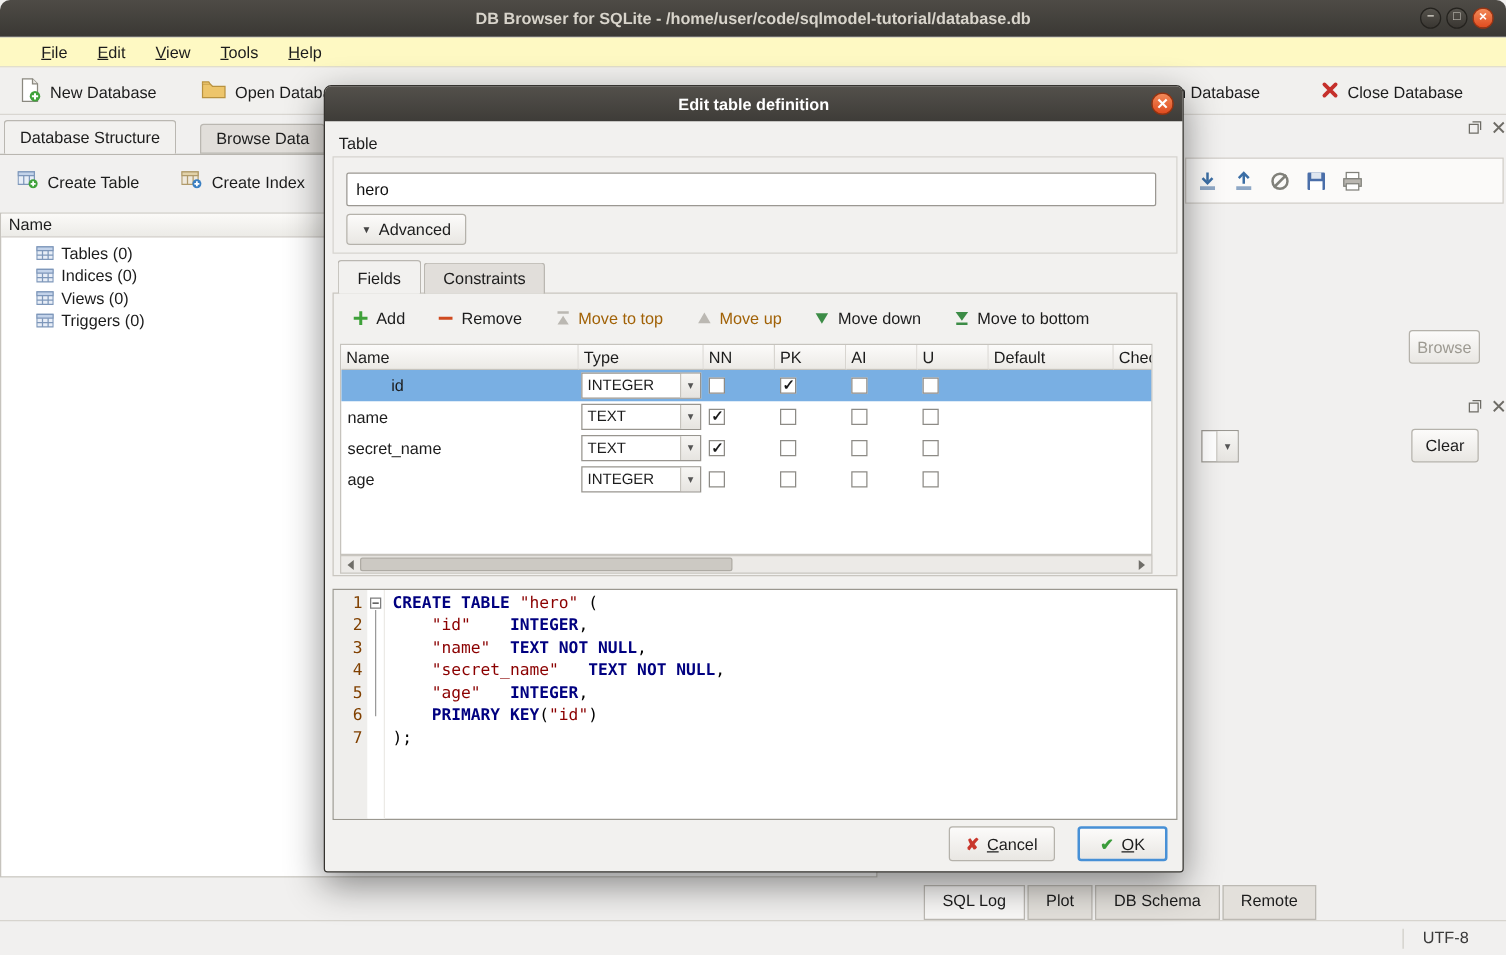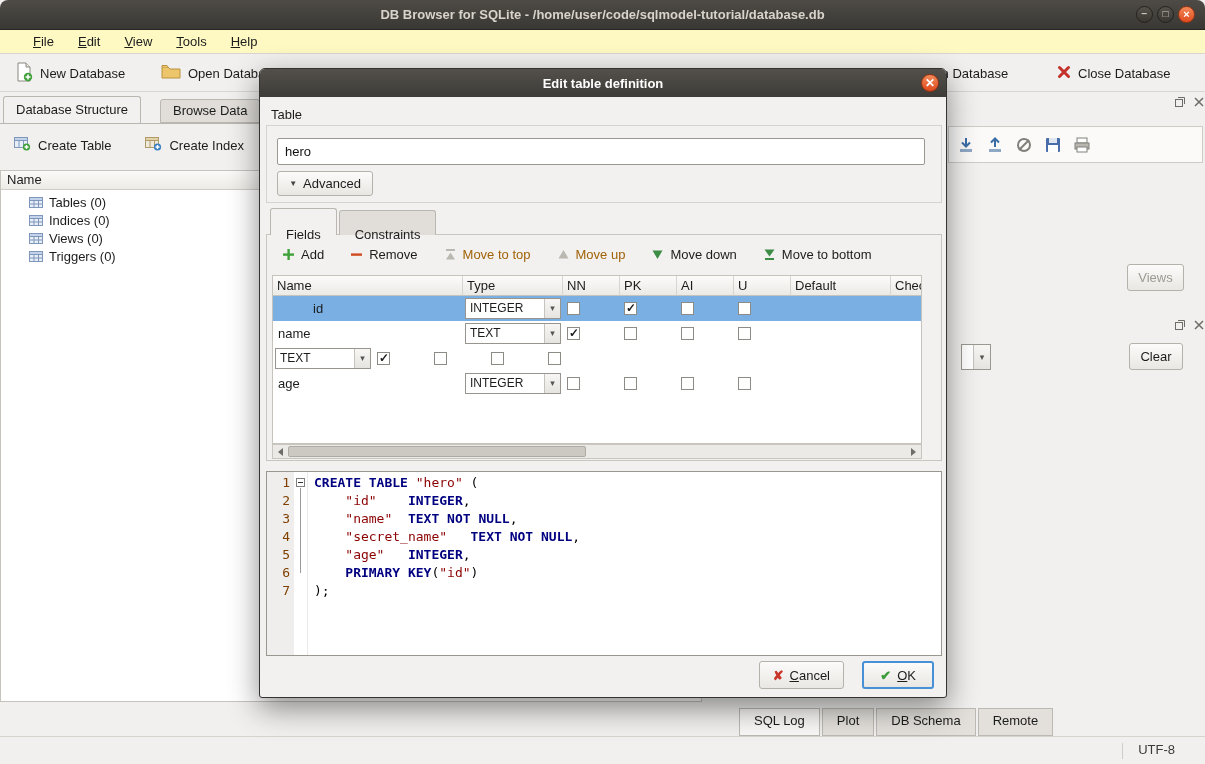--- a/index.html
+++ b/index.html
@@ -77,21 +77,21 @@
     background:linear-gradient(#f28a59,#df4a1e);border:1px solid #96320f;color:#fff;
     font-size:12px;line-height:16px;text-align:center;font-weight:bold;}
   .dlg-label{position:absolute;left:11px;top:38px;}
   .frame1{position:absolute;left:6px;top:56px;width:676px;height:78px;border:1px solid #d6d4cf;}
   .tname{position:absolute;left:17px;top:69px;width:648px;height:27px;border:1px solid #9b9892;
     border-radius:2px;background:#fff;padding:0 7px;font-family:"Liberation Sans",sans-serif;
     font-size:13px;font-weight:normal;color:#111;}
   .advbtn{position:absolute;left:17px;top:102px;width:96px;height:25px;}
   .advbtn .tri{font-size:8px;color:#444;}
   .dialog-tabbar{position:absolute;left:10px;top:139px;display:flex;gap:2px;z-index:2;}
-  .dtab{padding:12px 15px;border:1px solid #bab7b1;border-bottom:none;background:#e1deda;
+  .dtab{padding:0 15px;border:1px solid #bab7b1;border-bottom:none;background:#e1deda;
     border-radius:3px 3px 0 0;margin-top:2px;height:25px;line-height:24px;}
   .dtab.active{margin-top:0;height:27px;line-height:27px;background:#f2f1ef;}
   .frame2{position:absolute;left:6px;top:165px;width:676px;height:227px;border:1px solid #c9c6c0;
     background:#f2f1ef;z-index:1;}
   .fields-toolbar{position:absolute;left:14px;top:175px;display:flex;gap:10px;z-index:2;}
   .tbtn{display:flex;align-items:center;gap:6px;padding:3px 8px;border-radius:3px;}
   .tbtn.disabled{color:#a16207;}
   .tb-ic{display:inline-flex;width:13px;height:13px;}
   
   .grid{position:absolute;left:12px;top:206px;width:650px;height:169px;background:#fff;
@@ -321,21 +321,21 @@
   <div class="edbtn">
       <svg width="18" height="18">
         <rect x="4" y="2" width="10" height="5" fill="#fff" stroke="#80807a"></rect>
         <rect x="2" y="7" width="14" height="6" fill="#b9b6b0" stroke="#80807a"></rect>
         <rect x="4" y="11" width="10" height="5" fill="#fff" stroke="#80807a"></rect>
       </svg>
     </div>
 </div>
 
 <div id="apply-btn" class="pushbtn disabled">
-  <span>Views</span>
+  <span>Browse</span>
 </div>
 
 <div class="dockbtns" style="left:1173px;top:318px;">
   <div class="dockbtn">
       <svg width="12" height="12">
         <rect x="1.5" y="3.5" width="7" height="7" fill="none" stroke="#6e6c66"></rect>
         <path d="M4 1.5h6.5V8" fill="none" stroke="#6e6c66"></path>
       </svg>
     </div>
   <div class="dockbtn">
@@ -489,20 +489,21 @@
           <div class="gc cbcell" style="width: 57px;">
             <div class="cb"></div>
           </div>
           <div class="gc cbcell" style="width: 57px;">
             <div class="cb"></div>
           </div>
           <div class="gc" style="width: 100px;"></div>
           <div class="gc" style="width: 100px;"></div>
         </div>
         <div class="grow">
+          <div class="gc name" style="width: 190px;">secret_name</div>
           <div class="gc" style="width: 100px;">
             <div class="typecombo">
               <div class="tc-label">TEXT</div>
               <div class="tc-arrow">▾</div>
             </div>
           </div>
           <div class="gc cbcell" style="width: 57px;">
             <div class="cb checked"></div>
           </div>
           <div class="gc cbcell" style="width: 57px;">

